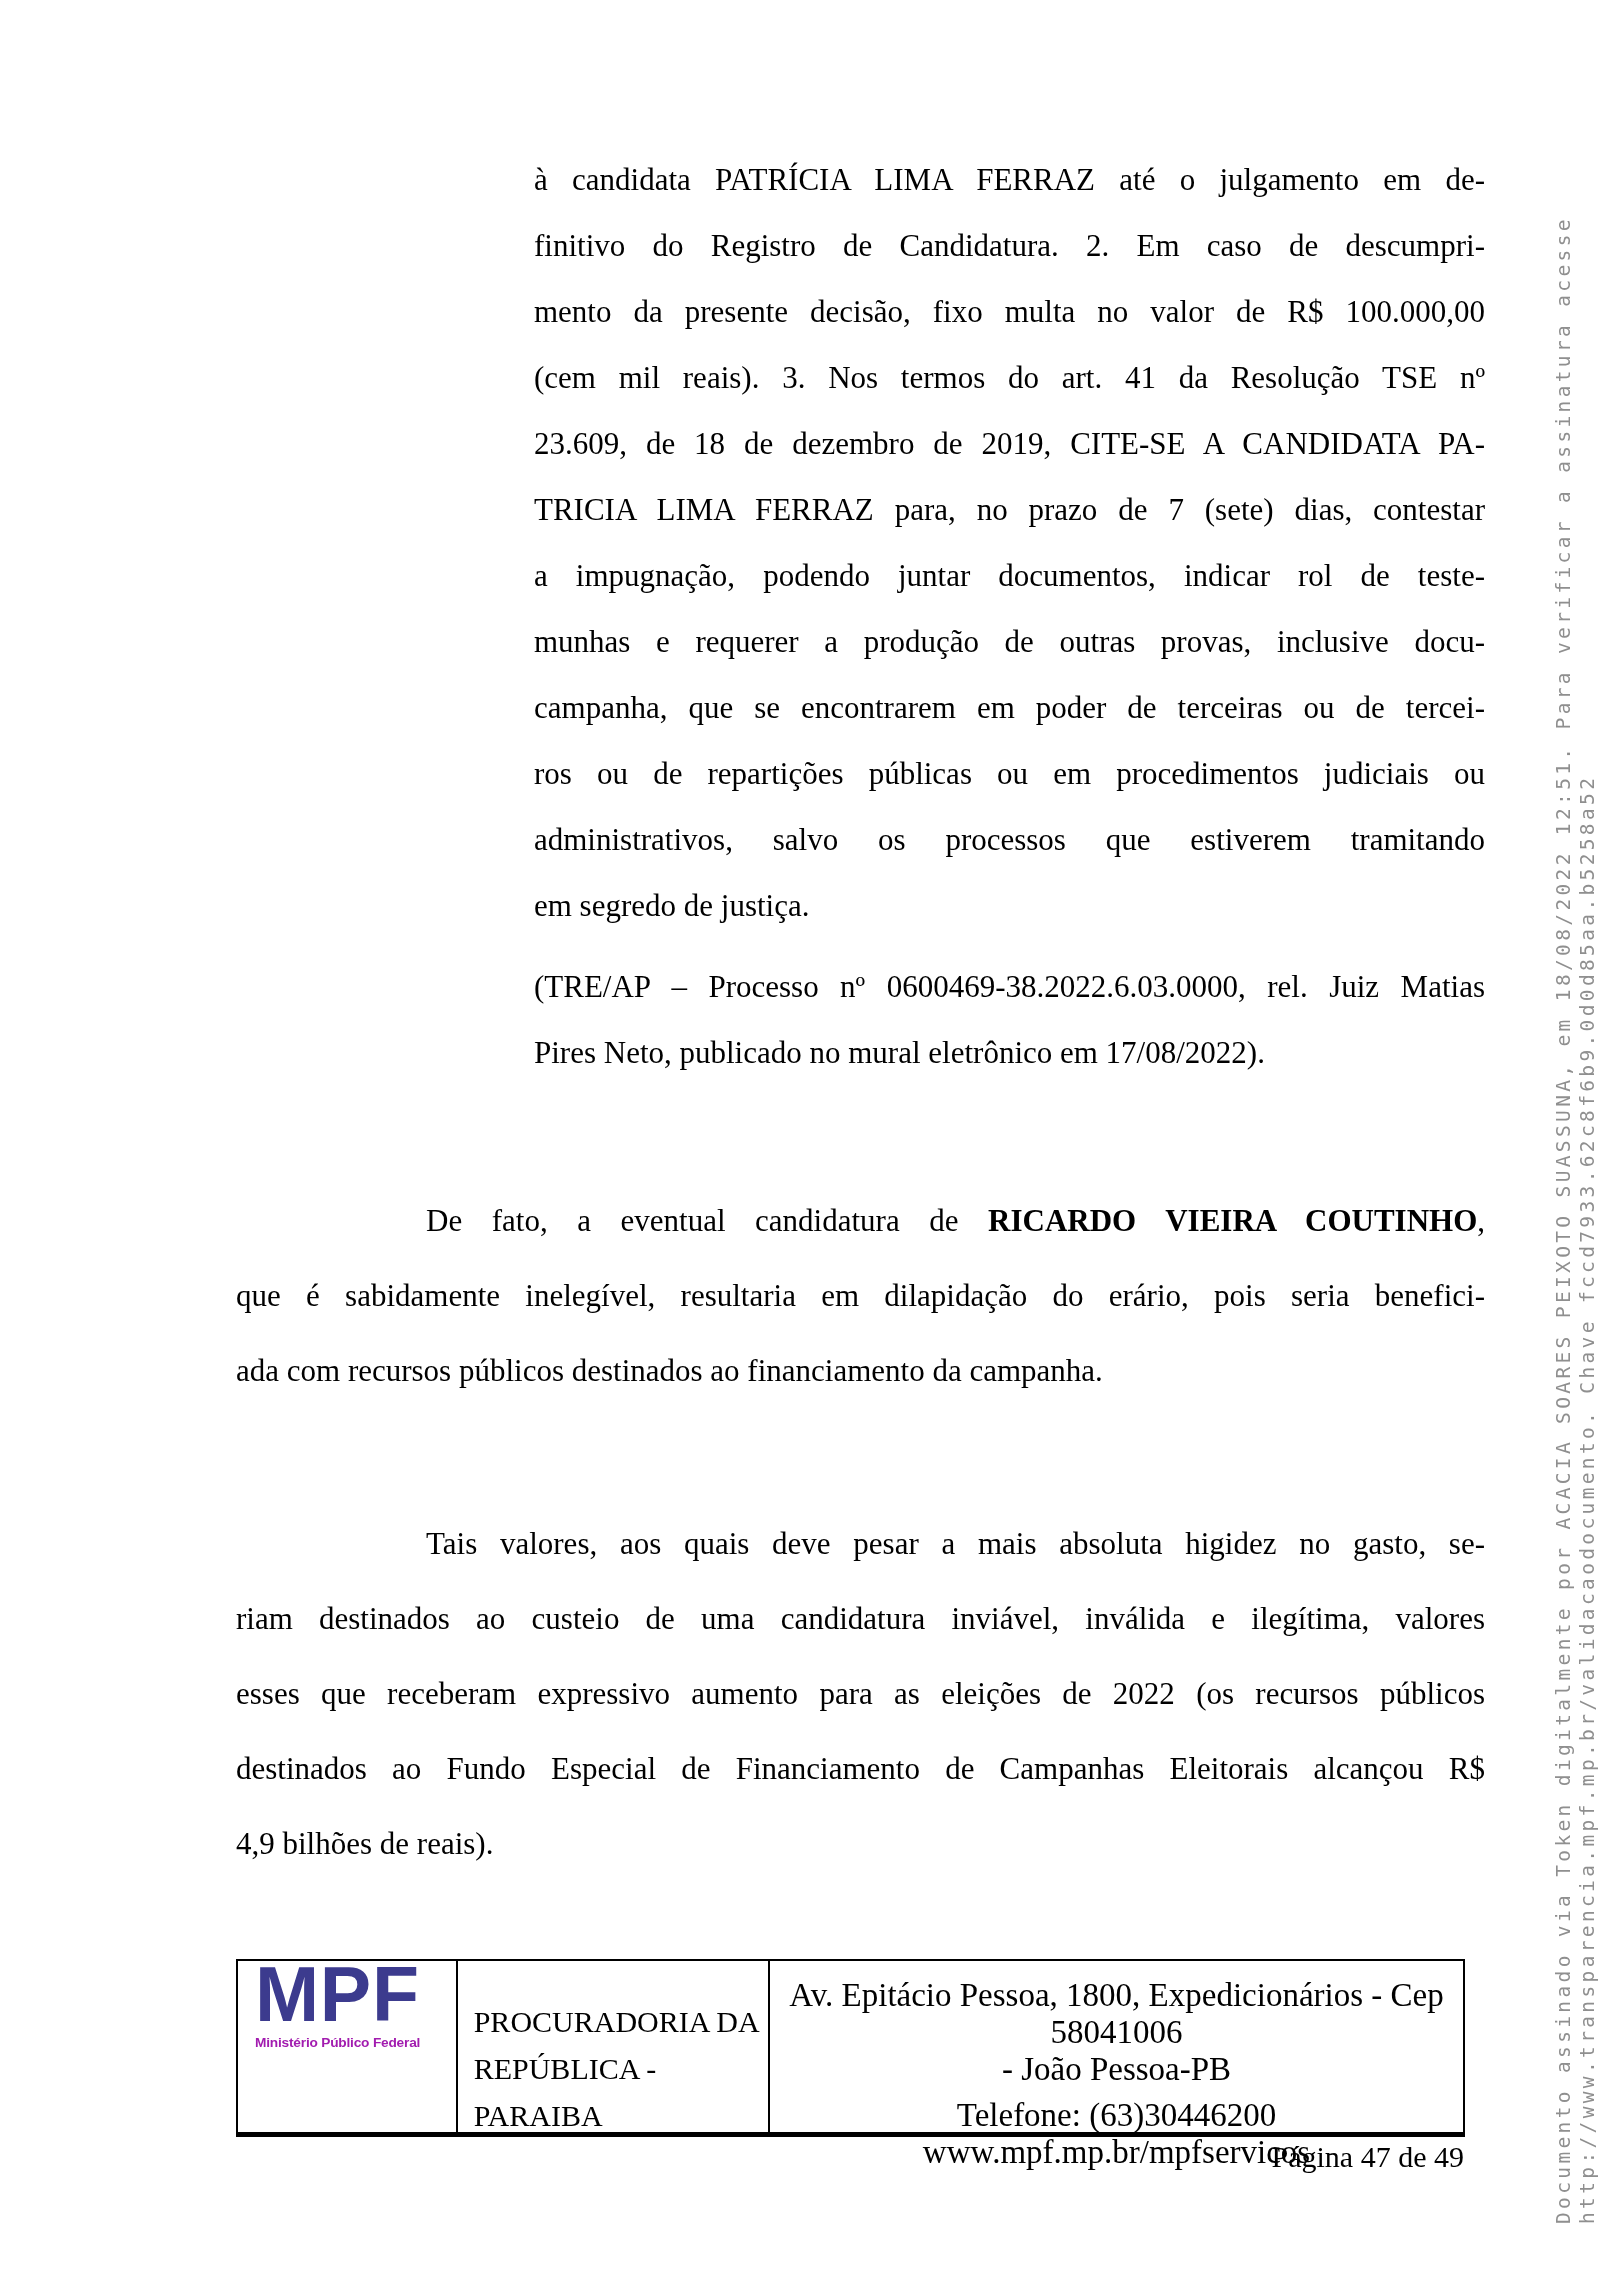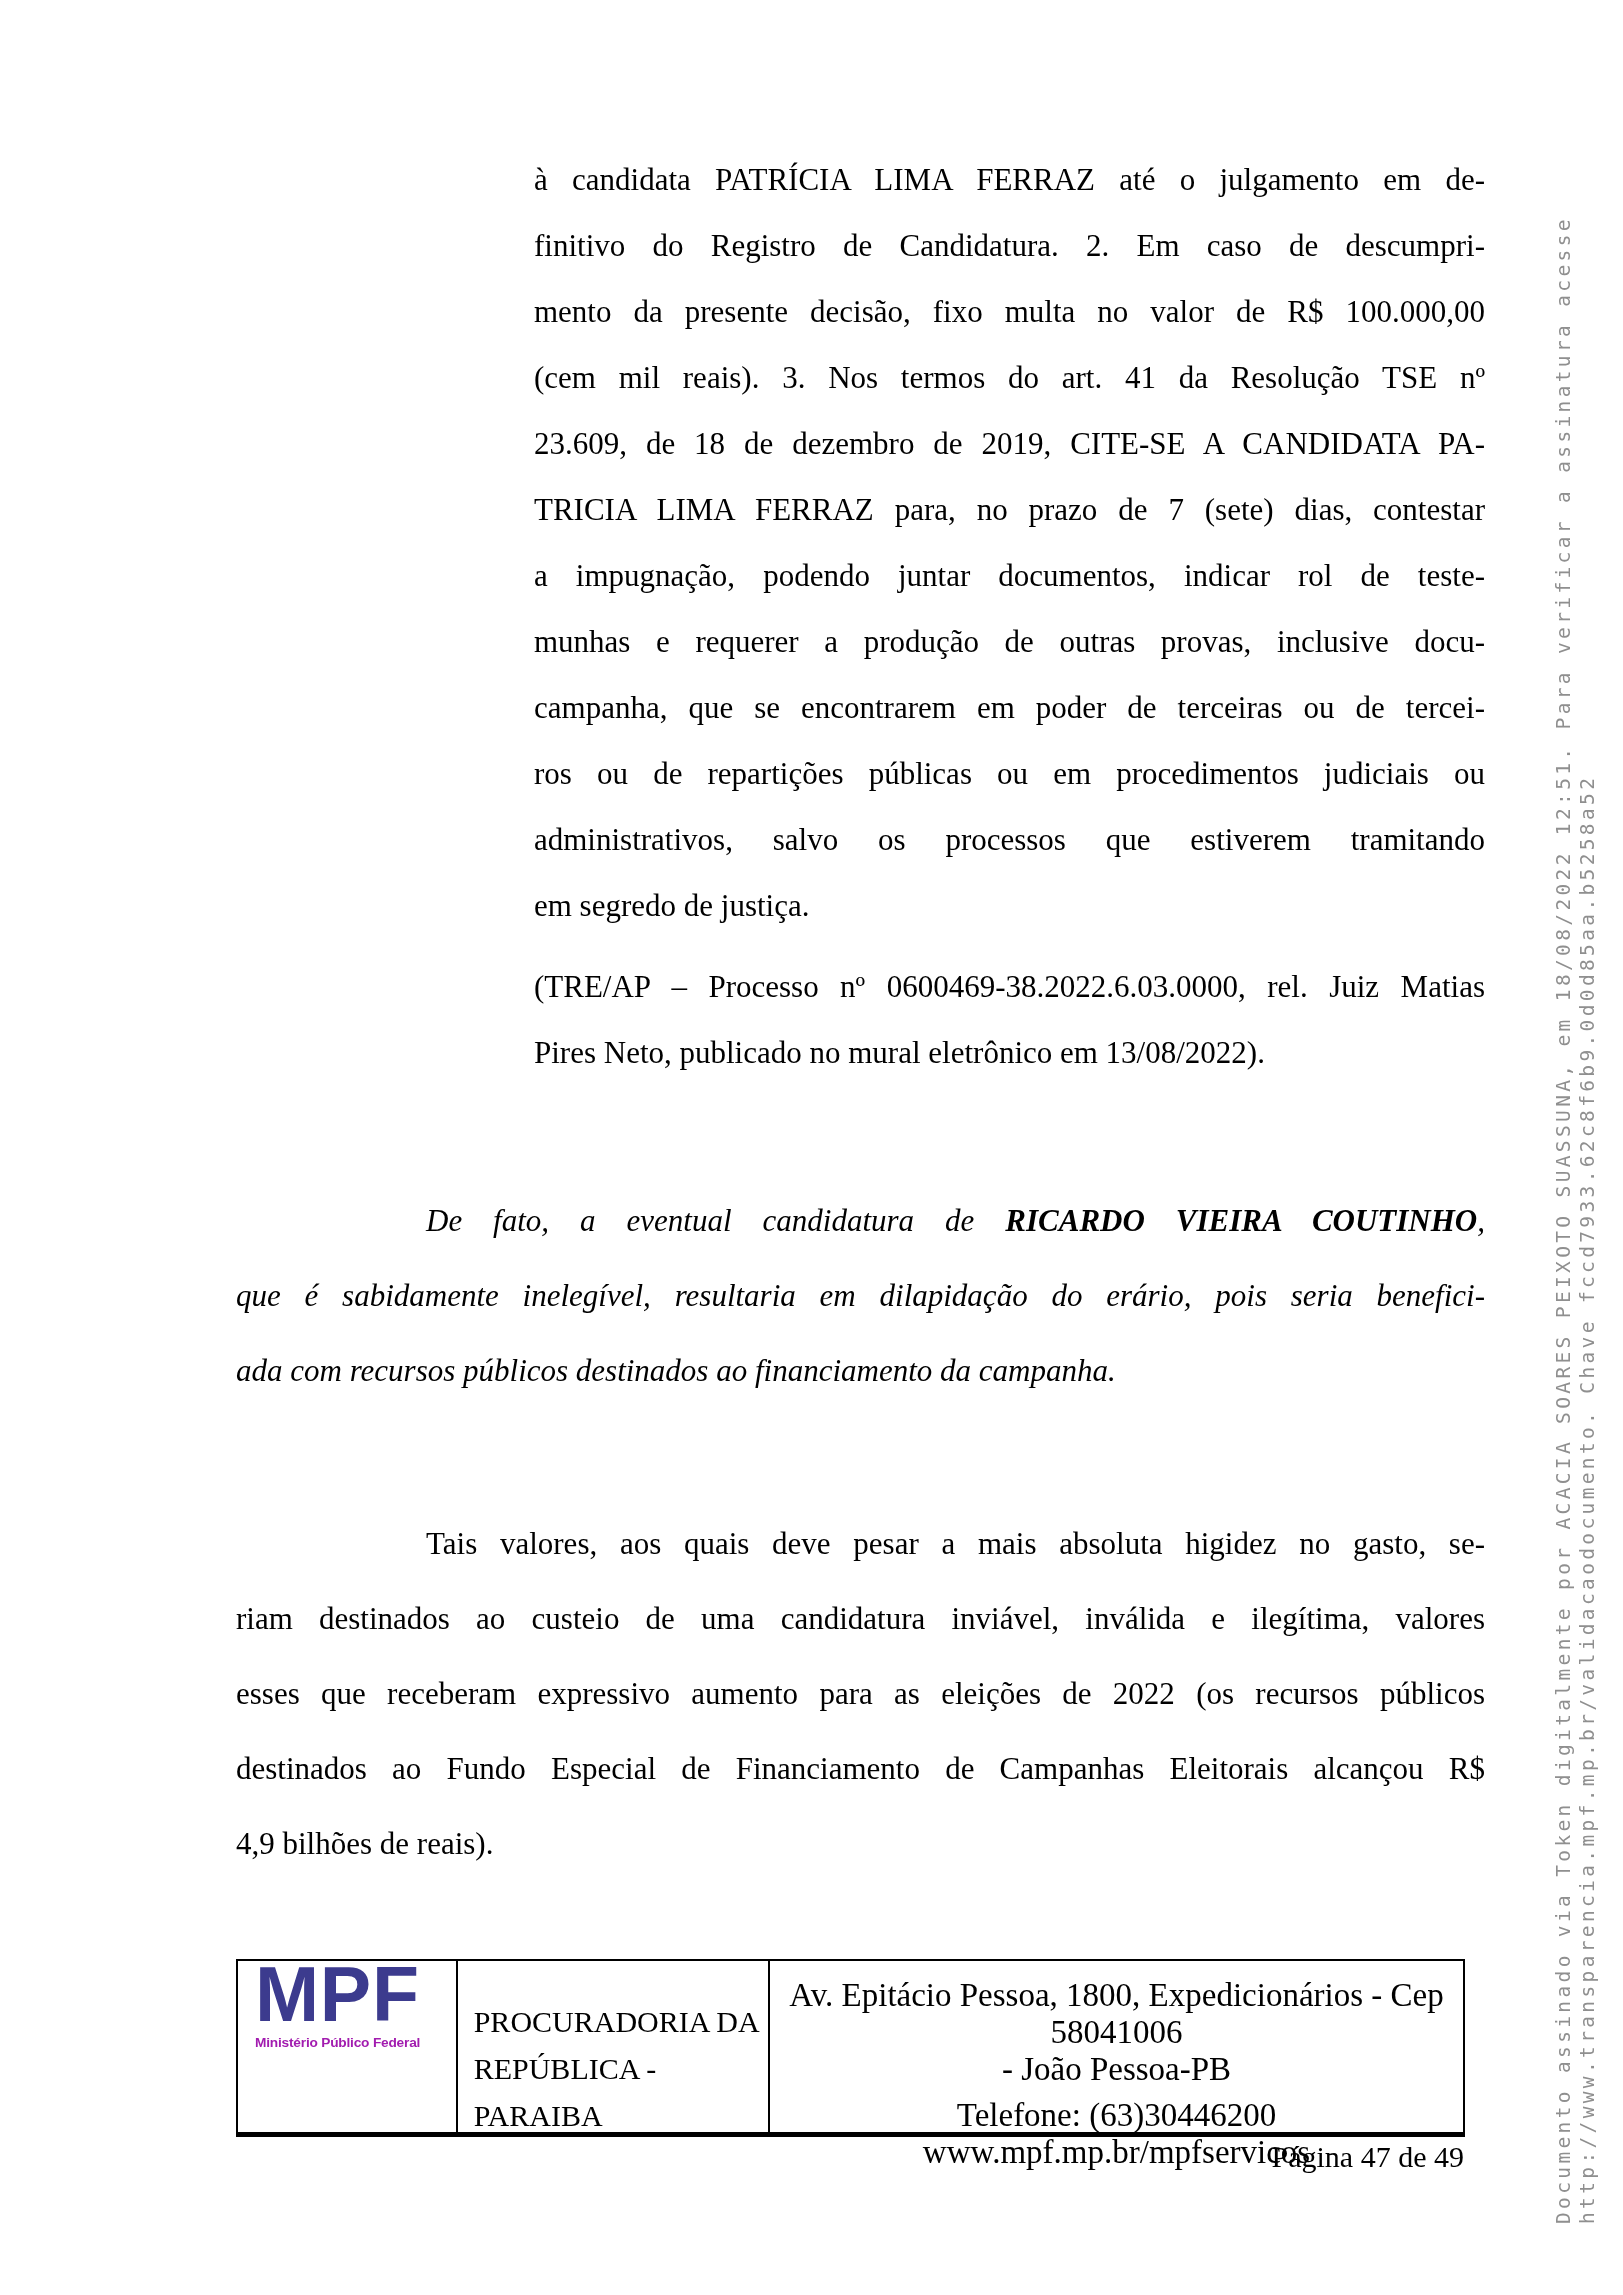--- a/index.html
+++ b/index.html
@@ -42,21 +42,21 @@
   .citation {
     margin-left: 298px;
     margin-top: 15px;
     font-size: 31px;
     line-height: 66px;
   }
   .para {
     font-size: 31px;
     line-height: 75px;
   }
-  .p1 { margin-top: 97px; font-style: italic; }
+  .p1 { margin-top: 97px; }
   .p2 { margin-top: 98px; }
 
   
   .ftable {
     position: absolute;
     left: 236px;
     top: 1959px;
     width: 1229px;
     height: 178px;
     box-sizing: border-box;
@@ -143,21 +143,21 @@
         <div class="tline"><span>TRICIA LIMA FERRAZ para, no prazo de 7 (sete) dias, contestar</span></div>
         <div class="tline"><span>a impugnação, podendo juntar documentos, indicar rol de teste-</span></div>
         <div class="tline"><span>munhas e requerer a produção de outras provas, inclusive docu-</span></div>
         <div class="tline"><span>campanha, que se encontrarem em poder de terceiras ou de tercei-</span></div>
         <div class="tline"><span>ros ou de repartições públicas ou em procedimentos judiciais ou</span></div>
         <div class="tline"><span>administrativos, salvo os processos que estiverem tramitando</span></div>
         <div class="tline last"><span>em segredo de justiça.</span></div>
       </div>
     <div class="citation">
         <div class="tline"><span>(TRE/AP – Processo nº 0600469-38.2022.6.03.0000, rel. Juiz Matias</span></div>
-        <div class="tline last"><span>Pires Neto, publicado no mural eletrônico em 13/08/2022).</span></div>
+        <div class="tline last"><span>Pires Neto, publicado no mural eletrônico em 17/08/2022).</span></div>
       </div>
     <div class="para p1">
         <div class="tline" style="text-indent: 190px;"><span>De fato, a eventual candidatura de </span><span class="bold">RICARDO VIEIRA COUTINHO</span><span>,</span></div>
         <div class="tline"><span>que é sabidamente inelegível, resultaria em dilapidação do erário, pois seria benefici-</span></div>
         <div class="tline last"><span>ada com recursos públicos destinados ao financiamento da campanha.</span></div>
       </div>
     <div class="para p2">
         <div class="tline" style="text-indent: 190px;"><span>Tais valores, aos quais deve pesar a mais absoluta higidez no gasto, se-</span></div>
         <div class="tline"><span>riam destinados ao custeio de uma candidatura inviável, inválida e ilegítima, valores</span></div>
         <div class="tline"><span>esses que receberam expressivo aumento para as eleições de 2022 (os recursos públicos</span></div>

